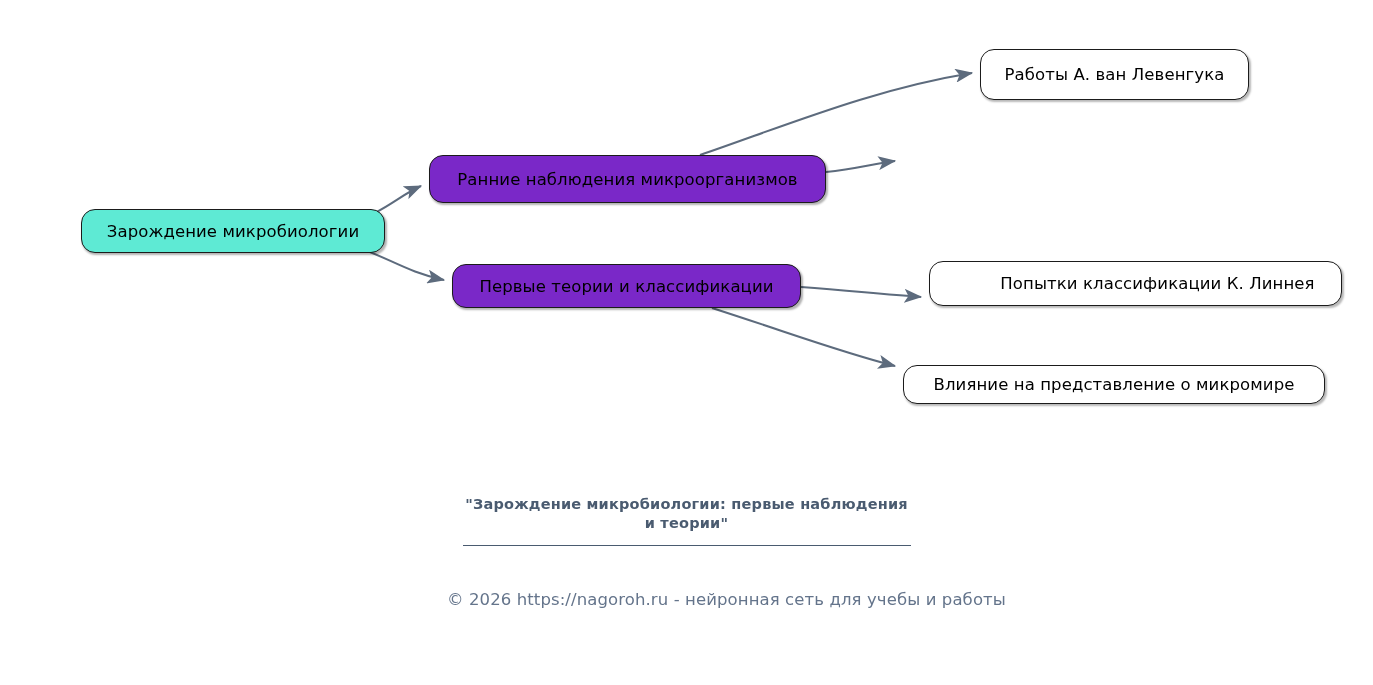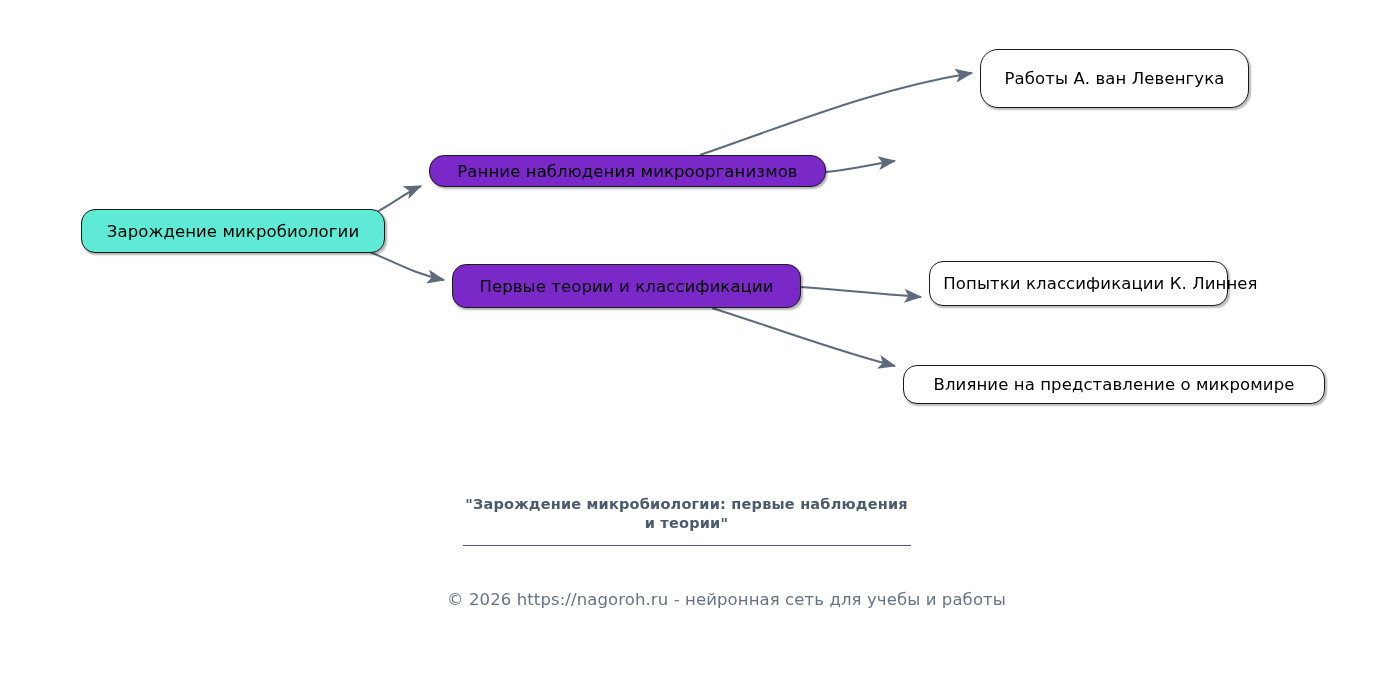--- a/index.html
+++ b/index.html
@@ -121,34 +121,34 @@
 
     <path d="M 801 287 C 853 291, 880 294, 921 297" fill="none" stroke="#5d6b7d" stroke-width="2" marker-end="url(#arrowhead)"></path>
 
     <path d="M 712 308 C 790 333, 840 352, 895 366" fill="none" stroke="#5d6b7d" stroke-width="2" marker-end="url(#arrowhead)"></path>
   </svg>
 
   <div class="node node-root" style="left:47px; top:209px; width:304px; height:44px;">
     <span>Зарождение микробиологии</span>
   </div>
 
-  <div class="node node-branch" style="left:429px; top:155px; width:397px; height:32px;border-radius:15px;">
+  <div class="node node-branch" style="left:429px; top:155px; width:397px; height:48px;">
     <span>Ранние наблюдения микроорганизмов</span>
   </div>
 
   <div class="node node-branch" style="left:452px; top:264px; width:349px; height:44px;">
     <span>Первые теории и классификации</span>
   </div>
 
-  <div class="node node-leaf" style="left:980px; top:49px; width:269px; height:59px;border-radius:18px;">
+  <div class="node node-leaf" style="left:980px; top:49px; width:269px; height:51px;">
     <span>Работы А. ван Левенгука</span>
   </div>
 
 
-  <div class="node node-leaf" style="left:929px; top:261px; width:299px; height:45px;padding-left:44px;">
+  <div class="node node-leaf" style="left:929px; top:261px; width:413px; height:45px;padding-left:44px;">
     <span>Попытки классификации К. Линнея</span>
   </div>
 
   <div class="node node-leaf" style="left:903px; top:365px; width:422px; height:39px;">
     <span>Влияние на представление о микромире</span>
   </div>
 
 </div>
 
 <div id="caption-block">

